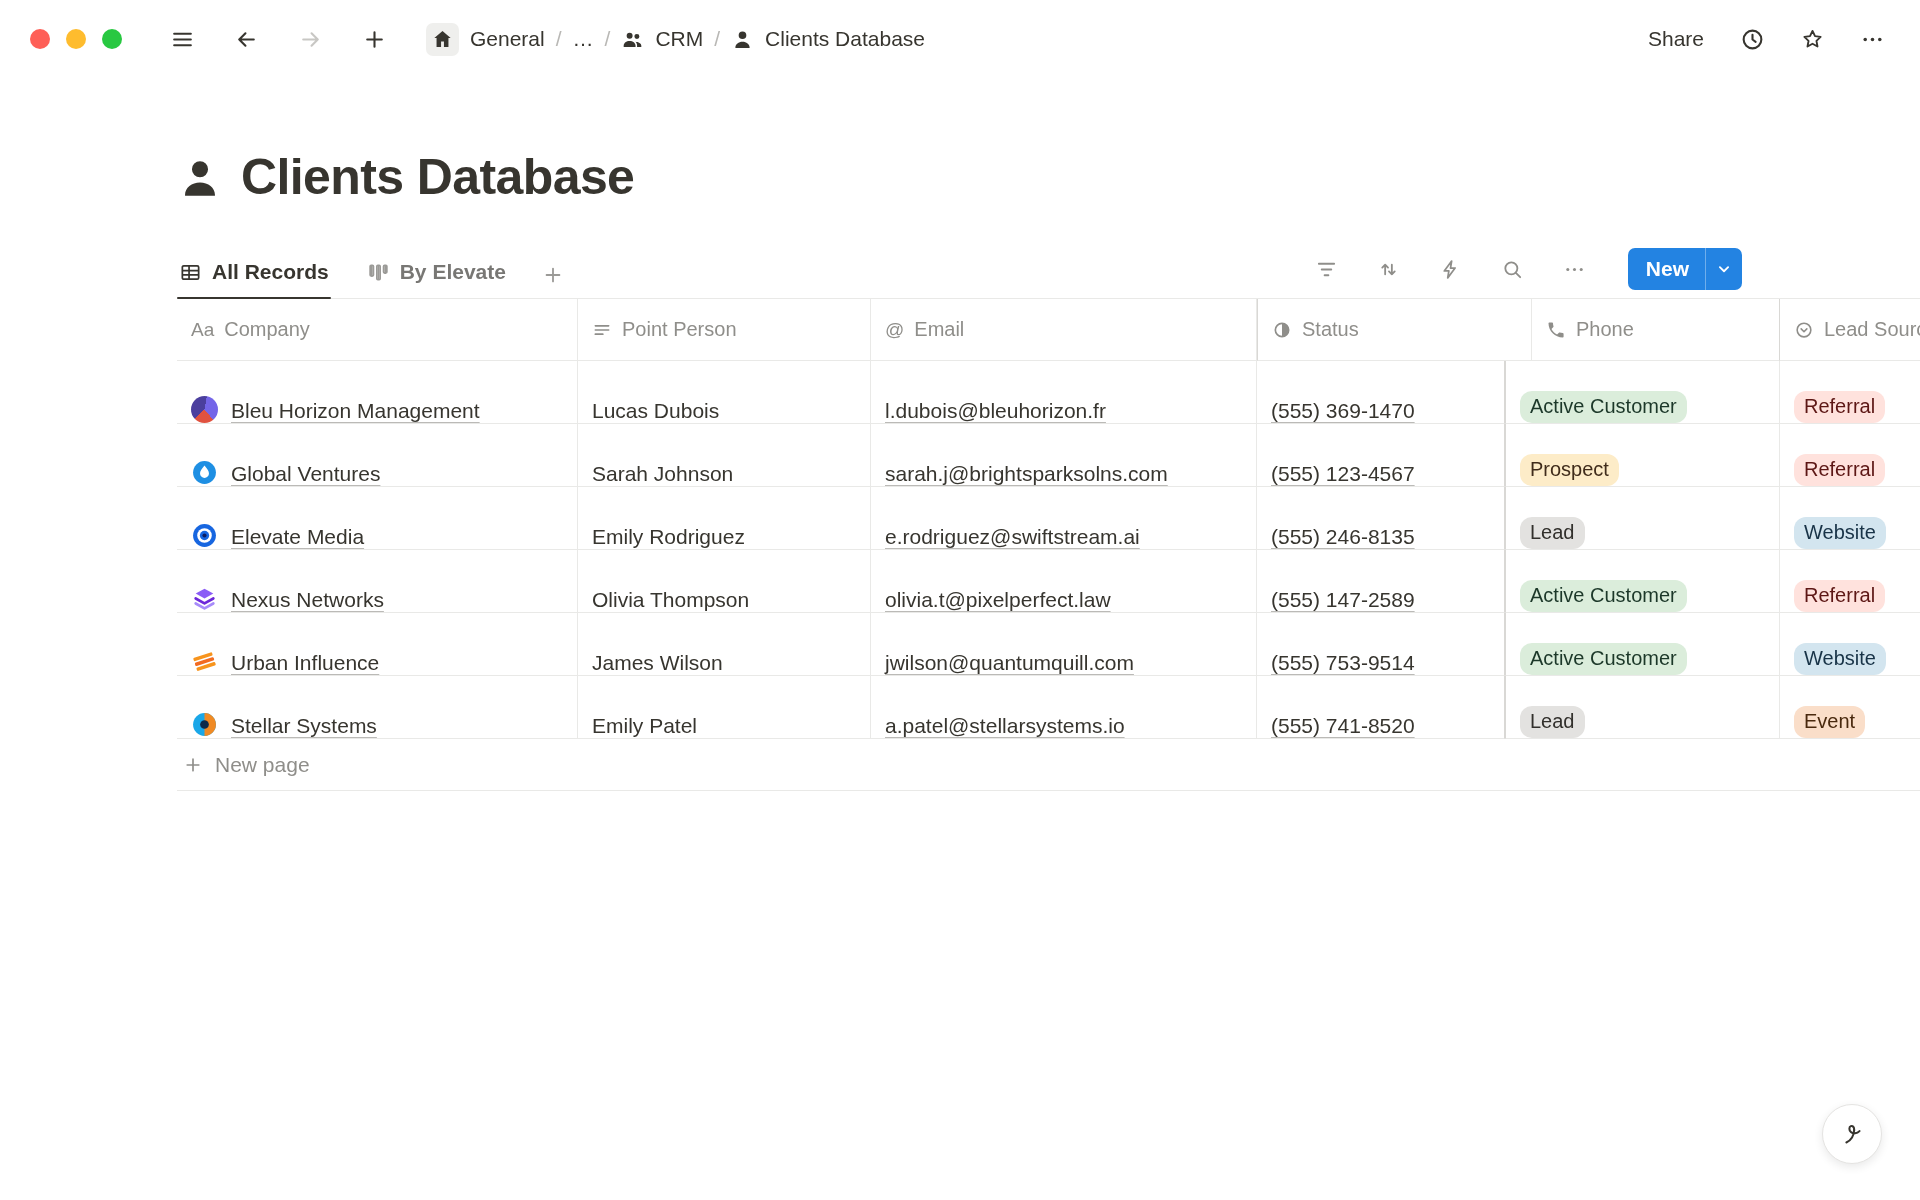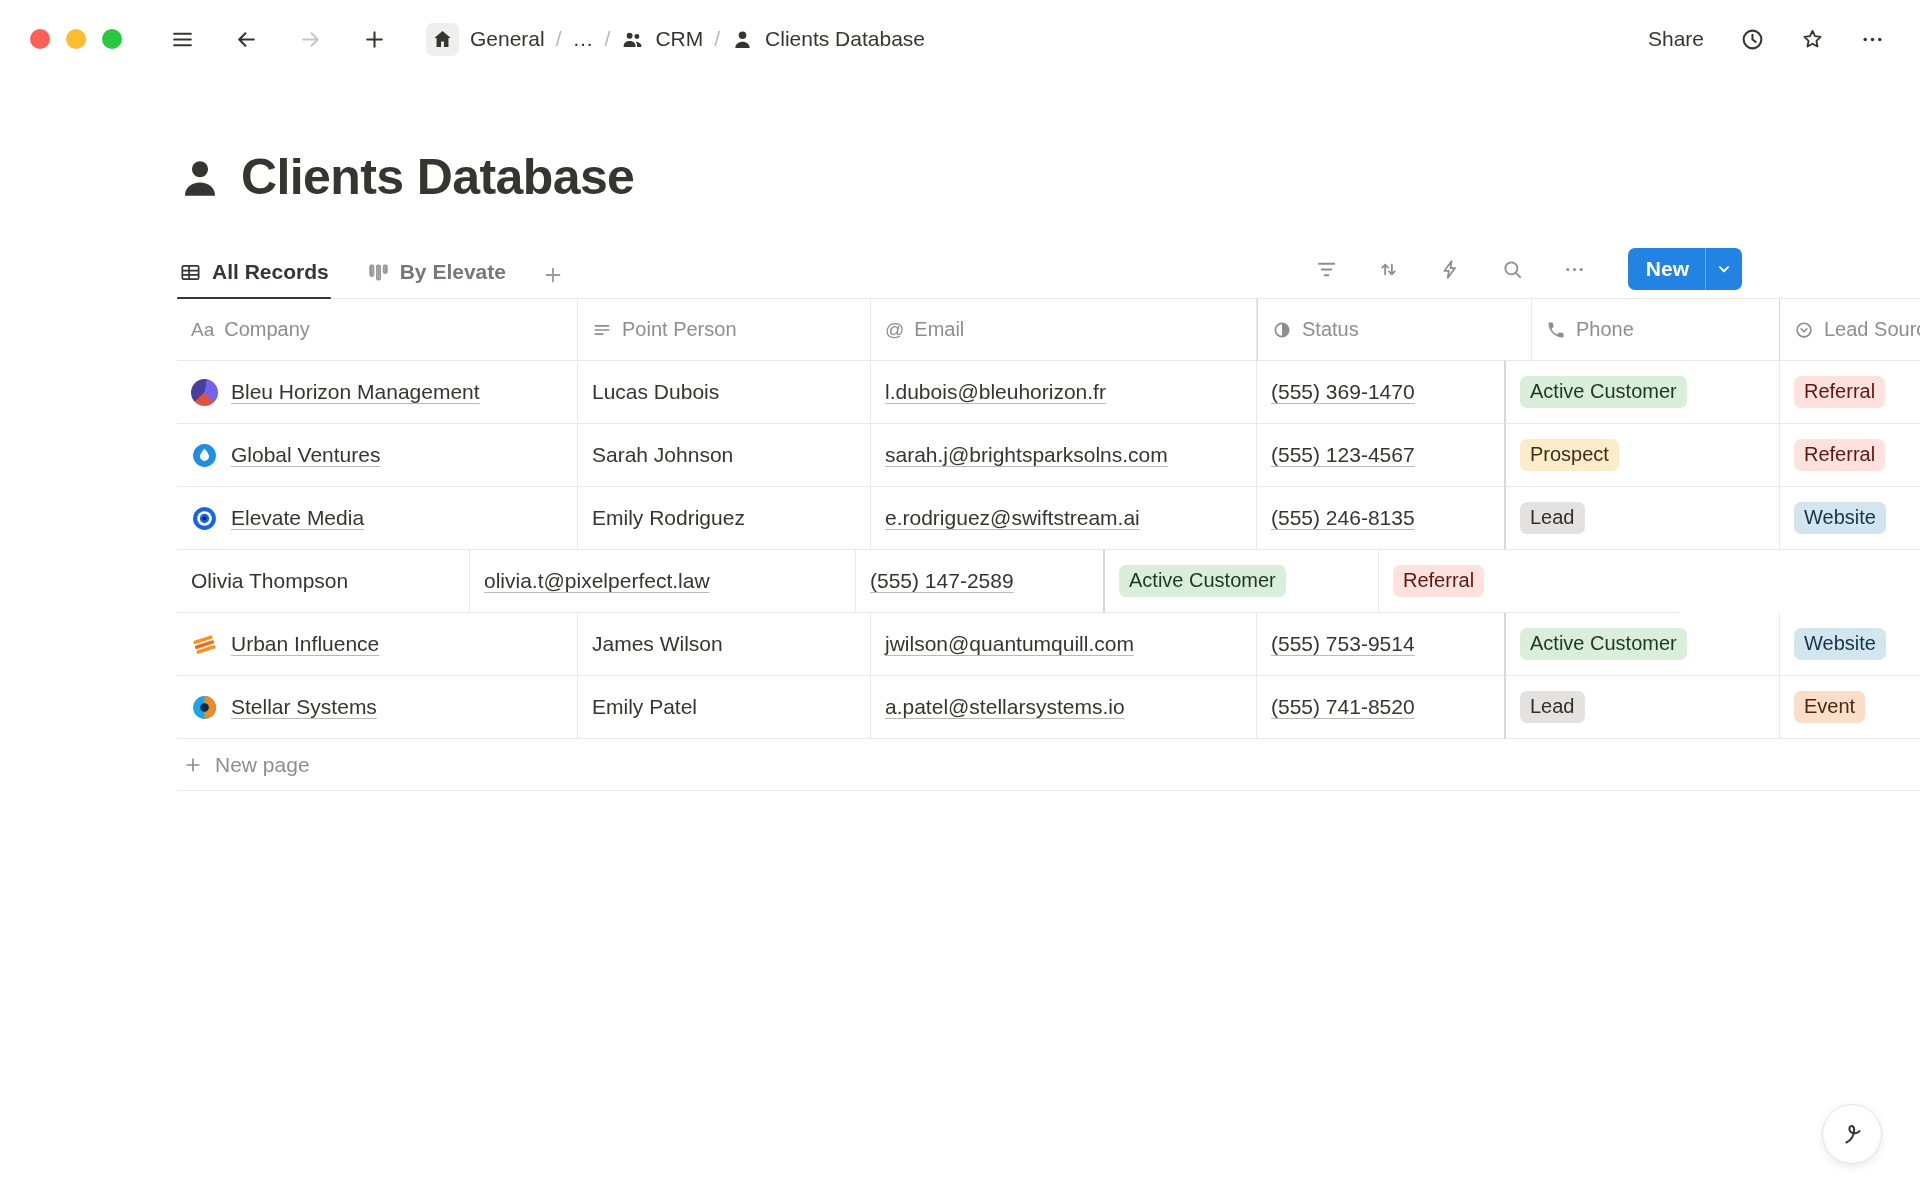--- a/index.html
+++ b/index.html
@@ -75,29 +75,29 @@
   .th svg { width: 20px; height: 20px; flex: none; }
   .th .glyph { font-size: 19px; color: #8F8E8A; flex: none; }
   .col-company { width: 401px; }
   .col-person { width: 293px; }
   .col-email { width: 386px; }
   .col-phone { width: 248px; border-right: 1px solid #D9D8D5 !important; }
   .col-status { width: 275px; border-left: 1px solid #D9D8D5; }
   .col-lead { width: 300px; border-right: none !important; }
 
   .trow { display: flex; height: 63px; font-size: 21px; }
-  .td { display: flex; align-items: center; padding: 0 14px; border-right: 1px solid #E9E9E7;
+  .td { display: flex; align-items: flex-end; padding: 0 14px; border-right: 1px solid #E9E9E7;
     border-bottom: 1px solid #E9E9E7; overflow: hidden; white-space: nowrap; }
   .td.col-company { gap: 13px; font-weight: 500; cursor: pointer; }
   .logo { width: 27px; height: 27px; flex: none; border-radius: 50%; }
   .logo svg { width: 27px; height: 27px; }
   .ulink { color: #37352F; text-decoration: underline; text-decoration-color: #BBBAB7;
     text-underline-offset: 4px; text-decoration-thickness: 1px; cursor: pointer; }
 
-  .badge { padding: 3px 10px 4px; border-radius: 7px; font-size: 20px; line-height: 1.25; white-space: nowrap; }
+  .badge { padding: 3px 10px 4px; border-radius: 12px; font-size: 20px; line-height: 1.25; white-space: nowrap; }
   .b-green  { background: #DBEDDB; color: #1C3829; }
   .b-yellow { background: #FDECC8; color: #402C1B; }
   .b-gray   { background: #E3E2E0; color: #32302C; }
   .b-red    { background: #FFE2DD; color: #5D1715; }
   .b-blue   { background: #D3E5EF; color: #183347; }
   .b-orange { background: #FADEC9; color: #49290E; }
 
   .new-page-row { display: flex; align-items: center; gap: 12px; height: 52px; color: #8F8E8A;
     font-size: 21px; border-bottom: 1px solid #E9E9E7; padding: 0 6px; cursor: pointer; width: 2080px; }
   .new-page-row svg { width: 20px; height: 20px; }
@@ -369,20 +369,30 @@
       </div>
     <div class="td col-status">
         <span class="badge b-gray">Lead</span>
       </div>
     <div class="td col-lead">
         <span class="badge b-blue">Website</span>
       </div>
   </div>
 
   <div class="trow">
+    <div class="td col-company">
+      <span class="logo" style="border-radius:4px;">
+        <svg viewBox="0 0 26 26">
+            <path d="M13 3.5l8.5 4.8L13 13 4.5 8.3 13 3.5z" fill="#8B5CF6"></path>
+            <path d="M4.5 13l8.5 4.7 8.5-4.7" stroke="#6D28D9" stroke-width="2.6" fill="none" stroke-linecap="round" stroke-linejoin="round"></path>
+            <path d="M4.5 17.8l8.5 4.7 8.5-4.7" stroke="#A78BFA" stroke-width="2.6" fill="none" stroke-linecap="round" stroke-linejoin="round"></path>
+          </svg>
+      </span>
+      <span class="ulink">Nexus Networks</span>
+    </div>
     <div class="td col-person">Olivia Thompson</div>
     <div class="td col-email">
         <span class="ulink">olivia.t@pixelperfect.law</span>
       </div>
     <div class="td col-phone">
         <span class="ulink">(555) 147-2589</span>
       </div>
     <div class="td col-status">
         <span class="badge b-green">Active Customer</span>
       </div>

